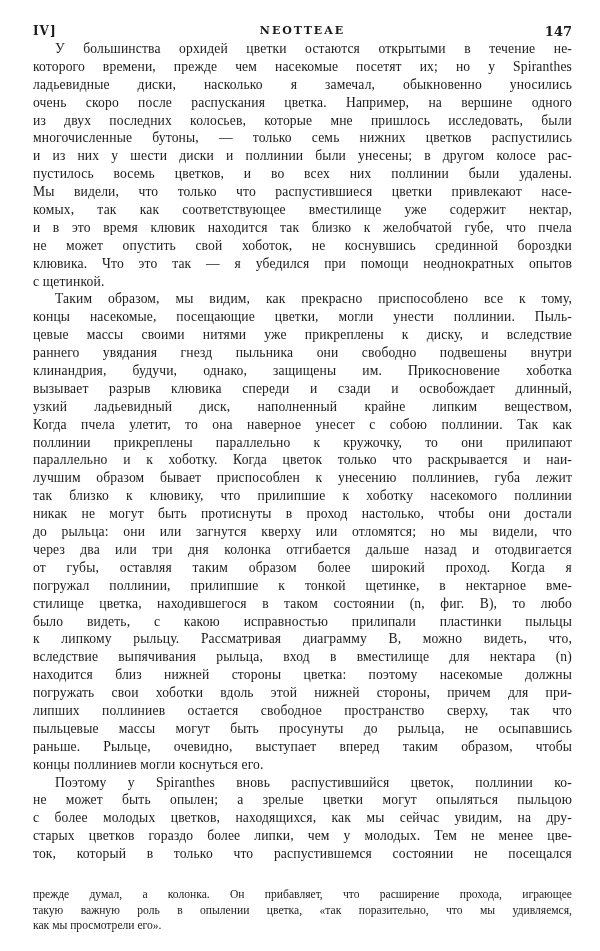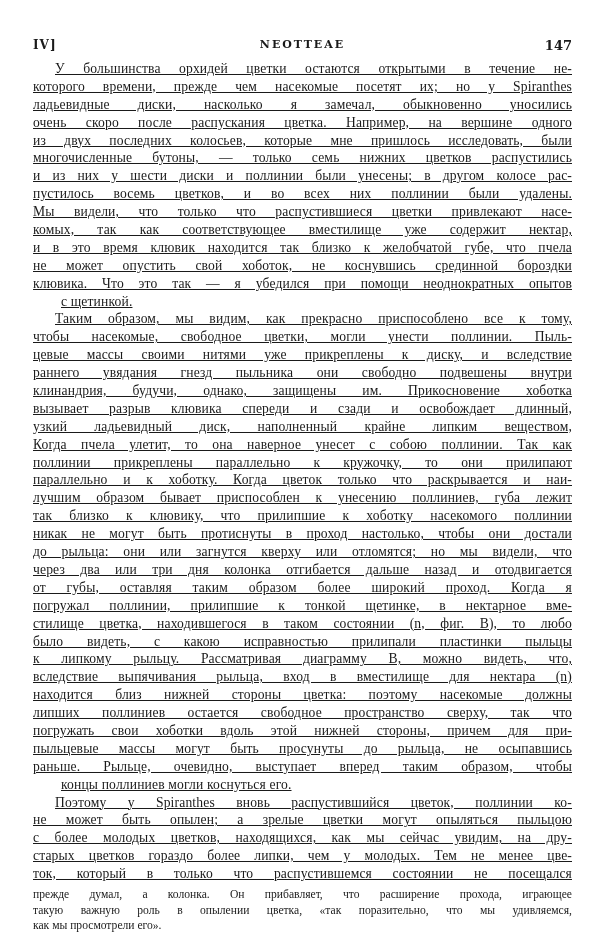--- a/index.html
+++ b/index.html
@@ -1,29 +1,29 @@
 <!DOCTYPE html>
 <html><head>
   <meta charset="utf-8">
   <style>
     html, body { margin: 0; padding: 0; background: #ffffff; }
     body { width: 600px; height: 951px; position: relative; overflow: hidden;
       font-family: "DejaVu Serif", "Liberation Serif", serif; color: #1a1a1a; }
-    .header { position: absolute; top: 38px; left: 33px; width: 539px; height: 16px;
+    .header { position: absolute; top: 24px; left: 33px; width: 539px; height: 16px;
       font-size: 12px; font-weight: bold; }
     .header .left { position: absolute; left: 0; top: 0; letter-spacing: 1px; }
     .header .center { position: absolute; left: 0; right: 0; top: 0; text-align: center;
       letter-spacing: 2px; font-size: 11px; }
     .header .right { position: absolute; right: 0; top: 0; font-size: 13px; }
-    .body { position: absolute; top: 60px; left: 33px; width: 539px; text-decoration: underline; }
+    .body { position: absolute; top: 40px; left: 33px; width: 539px; }
     .line { display: block; height: 17.9px; line-height: 17.9px; font-size: 13.6px;
       white-space: nowrap; text-align: justify; text-align-last: justify; overflow: hidden;
       font-family: "Liberation Serif", "DejaVu Serif", serif; letter-spacing: 0.15px; }
     .line.indent { padding-left: 22px; }
-    .line.last { text-align-last: left; margin-left: 28px; }
+    .line.last { text-align-last: left; }
     .footnote { position: absolute; top: 887px; left: 33px; width: 539px; }
     .fline { display: block; height: 15.5px; line-height: 15.5px; font-size: 11.6px;
       white-space: nowrap; text-align: justify; text-align-last: justify; overflow: hidden;
       font-family: "Liberation Serif", "DejaVu Serif", serif; }
     .fline.last { text-align-last: left; }
   </style>
 </head>
 <body>
 
 <div class="header">
@@ -41,43 +41,43 @@
     <span class="line">многочисленные бутоны, — только семь нижних цветков распустились</span>
     <span class="line">и из них у шести диски и поллинии были унесены; в другом колосе рас-</span>
     <span class="line">пустилось восемь цветков, и во всех них поллинии были удалены.</span>
     <span class="line">Мы видели, что только что распустившиеся цветки привлекают насе-</span>
     <span class="line">комых, так как соответствующее вместилище уже содержит нектар,</span>
     <span class="line">и в это время клювик находится так близко к желобчатой губе, что пчела</span>
     <span class="line">не может опустить свой хоботок, не коснувшись срединной бороздки</span>
     <span class="line">клювика. Что это так — я убедился при помощи неоднократных опытов</span>
     <span class="line last">с щетинкой.</span>
     <span class="line indent">Таким образом, мы видим, как прекрасно приспособлено все к тому,</span>
-    <span class="line">чтобы насекомые, свободное цветки, могли унести поллинии. Пыль-</span>
+    <span class="line">концы насекомые, посещающие цветки, могли унести поллинии. Пыль-</span>
     <span class="line">цевые массы своими нитями уже прикреплены к диску, и вследствие</span>
     <span class="line">раннего увядания гнезд пыльника они свободно подвешены внутри</span>
     <span class="line">клинандрия, будучи, однако, защищены им. Прикосновение хоботка</span>
     <span class="line">вызывает разрыв клювика спереди и сзади и освобождает длинный,</span>
     <span class="line">узкий ладьевидный диск, наполненный крайне липким веществом,</span>
     <span class="line">Когда пчела улетит, то она наверное унесет с собою поллинии. Так как</span>
     <span class="line">поллинии прикреплены параллельно к кружочку, то они прилипают</span>
     <span class="line">параллельно и к хоботку. Когда цветок только что раскрывается и наи-</span>
     <span class="line">лучшим образом бывает приспособлен к унесению поллиниев, губа лежит</span>
     <span class="line">так близко к клювику, что прилипшие к хоботку насекомого поллинии</span>
     <span class="line">никак не могут быть протиснуты в проход настолько, чтобы они достали</span>
     <span class="line">до рыльца: они или загнутся кверху или отломятся; но мы видели, что</span>
     <span class="line">через два или три дня колонка отгибается дальше назад и отодвигается</span>
     <span class="line">от губы, оставляя таким образом более широкий проход. Когда я</span>
     <span class="line">погружал поллинии, прилипшие к тонкой щетинке, в нектарное вме-</span>
     <span class="line">стилище цветка, находившегося в таком состоянии (n, фиг. B), то любо</span>
     <span class="line">было видеть, с какою исправностью прилипали пластинки пыльцы</span>
     <span class="line">к липкому рыльцу. Рассматривая диаграмму B, можно видеть, что,</span>
     <span class="line">вследствие выпячивания рыльца, вход в вместилище для нектара (n)</span>
     <span class="line">находится близ нижней стороны цветка: поэтому насекомые должны</span>
+    <span class="line">погружать свои хоботки вдоль этой нижней стороны, причем для при-</span>
     <span class="line">липших поллиниев остается свободное пространство сверху, так что</span>
-    <span class="line">погружать свои хоботки вдоль этой нижней стороны, причем для при-</span>
     <span class="line">пыльцевые массы могут быть просунуты до рыльца, не осыпавшись</span>
     <span class="line">раньше. Рыльце, очевидно, выступает вперед таким образом, чтобы</span>
     <span class="line last">концы поллиниев могли коснуться его.</span>
     <span class="line indent">Поэтому у Spiranthes вновь распустившийся цветок, поллинии ко-</span>
     <span class="line">не может быть опылен; а зрелые цветки могут опыляться пыльцою</span>
     <span class="line">с более молодых цветков, находящихся, как мы сейчас увидим, на дру-</span>
     <span class="line">старых цветков гораздо более липки, чем у молодых. Тем не менее цве-</span>
     <span class="line">ток, который в только что распустившемся состоянии не посещался</span>
   </div>
 

